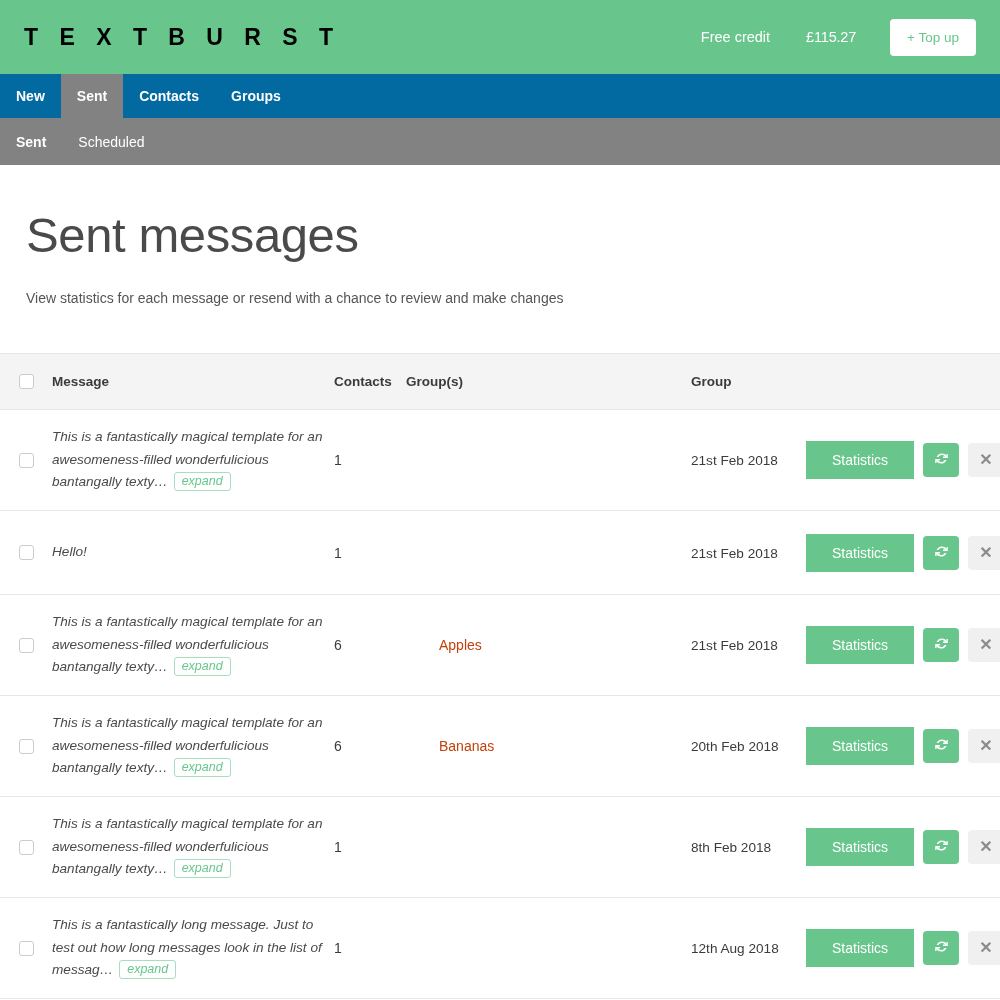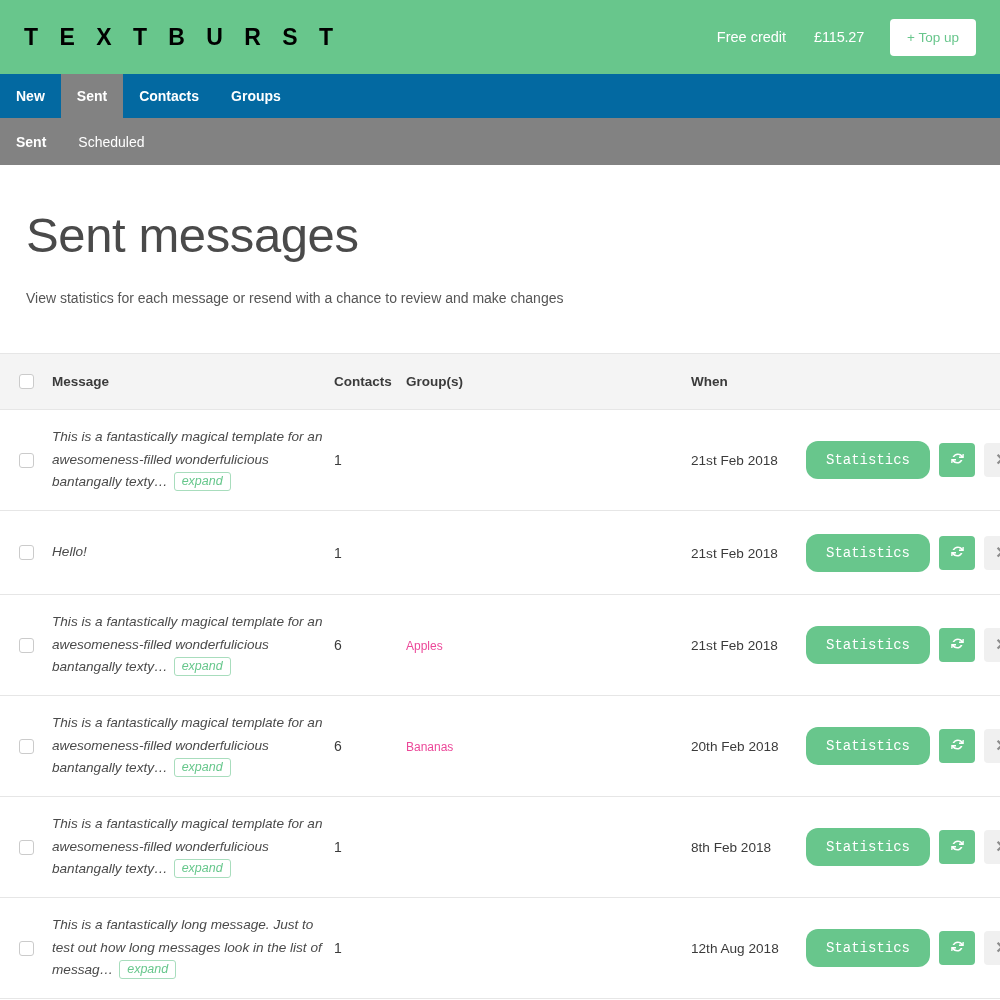--- a/index.html
+++ b/index.html
@@ -25,21 +25,21 @@
     color: #000000;
     font-size: 23px;
     letter-spacing: 7.5px;
     font-weight: 700;
     text-align: center;
   }
   .topbar-right {
     margin-left: auto;
     display: flex;
     align-items: center;
-    gap: 0;
+    gap: 8px;
   }
   .free-credit-label {
     color: #ffffff;
     font-size: 14.5px;
     margin-right: 28px;
   }
   .credit-amount {
     color: #ffffff;
     font-size: 14.5px;
     margin-right: 26px;
@@ -176,37 +176,37 @@
     border: 1px solid #a8ddbd;
     border-radius: 3px;
     padding: 1px 7px 2px 7px;
     margin-left: 6px;
     vertical-align: 1px;
     cursor: pointer;
     background: #ffffff;
   }
 
   .contacts-val { font-size: 14px; color: #3b3b3b; }
-  .group-val    { font-size: 12px; color: #ec4899; }
+  .group-val    { font-size: 14px; color: #c2410c; margin-left: 33px; }
   .when-val     { font-size: 13.6px; color: #3b3b3b; white-space: nowrap; }
 
   .actions {
     display: flex;
     align-items: center;
     gap: 9px;
   }
   .btn-stats {
     background: #68c68c;
     color: #ffffff;
     border: none;
-    border-radius: 12px;
+    border-radius: 0;
     font-size: 14px;
-    padding: 11px 20px;
-    cursor: pointer;
-    font-family: Liberation Mono, monospace;
+    padding: 11px 26px;
+    cursor: pointer;
+    font-family: Liberation Sans, sans-serif;
     white-space: nowrap;
   }
   .btn-icon {
     width: 36px; height: 34px;
     border: none;
     border-radius: 4px;
     display: flex;
     align-items: center;
     justify-content: center;
     cursor: pointer;
@@ -252,21 +252,21 @@
 </div>
 
 <div class="table">
   <div class="thead">
     <div class="col-check">
       <div class="chk"></div>
     </div>
     <div class="col-msg th">Message</div>
     <div class="col-contacts th">Contacts</div>
     <div class="col-groups th">Group(s)</div>
-    <div class="col-when th">When</div>
+    <div class="col-when th">Group</div>
     <div class="col-actions"></div>
   </div>
   <div id="rows-container">
       <div class="row tall">
         <div class="col-check">
           <div class="chk"></div>
         </div>
         <div class="col-msg"><span class="msg-text">This is a fantastically magical template for an awesomeness-filled wonderfulicious bantangally texty…</span><span class="expand-badge">expand</span></div>
         <div class="col-contacts"><span class="contacts-val">1</span></div>
         <div class="col-groups"><span class="group-val"></span></div>

